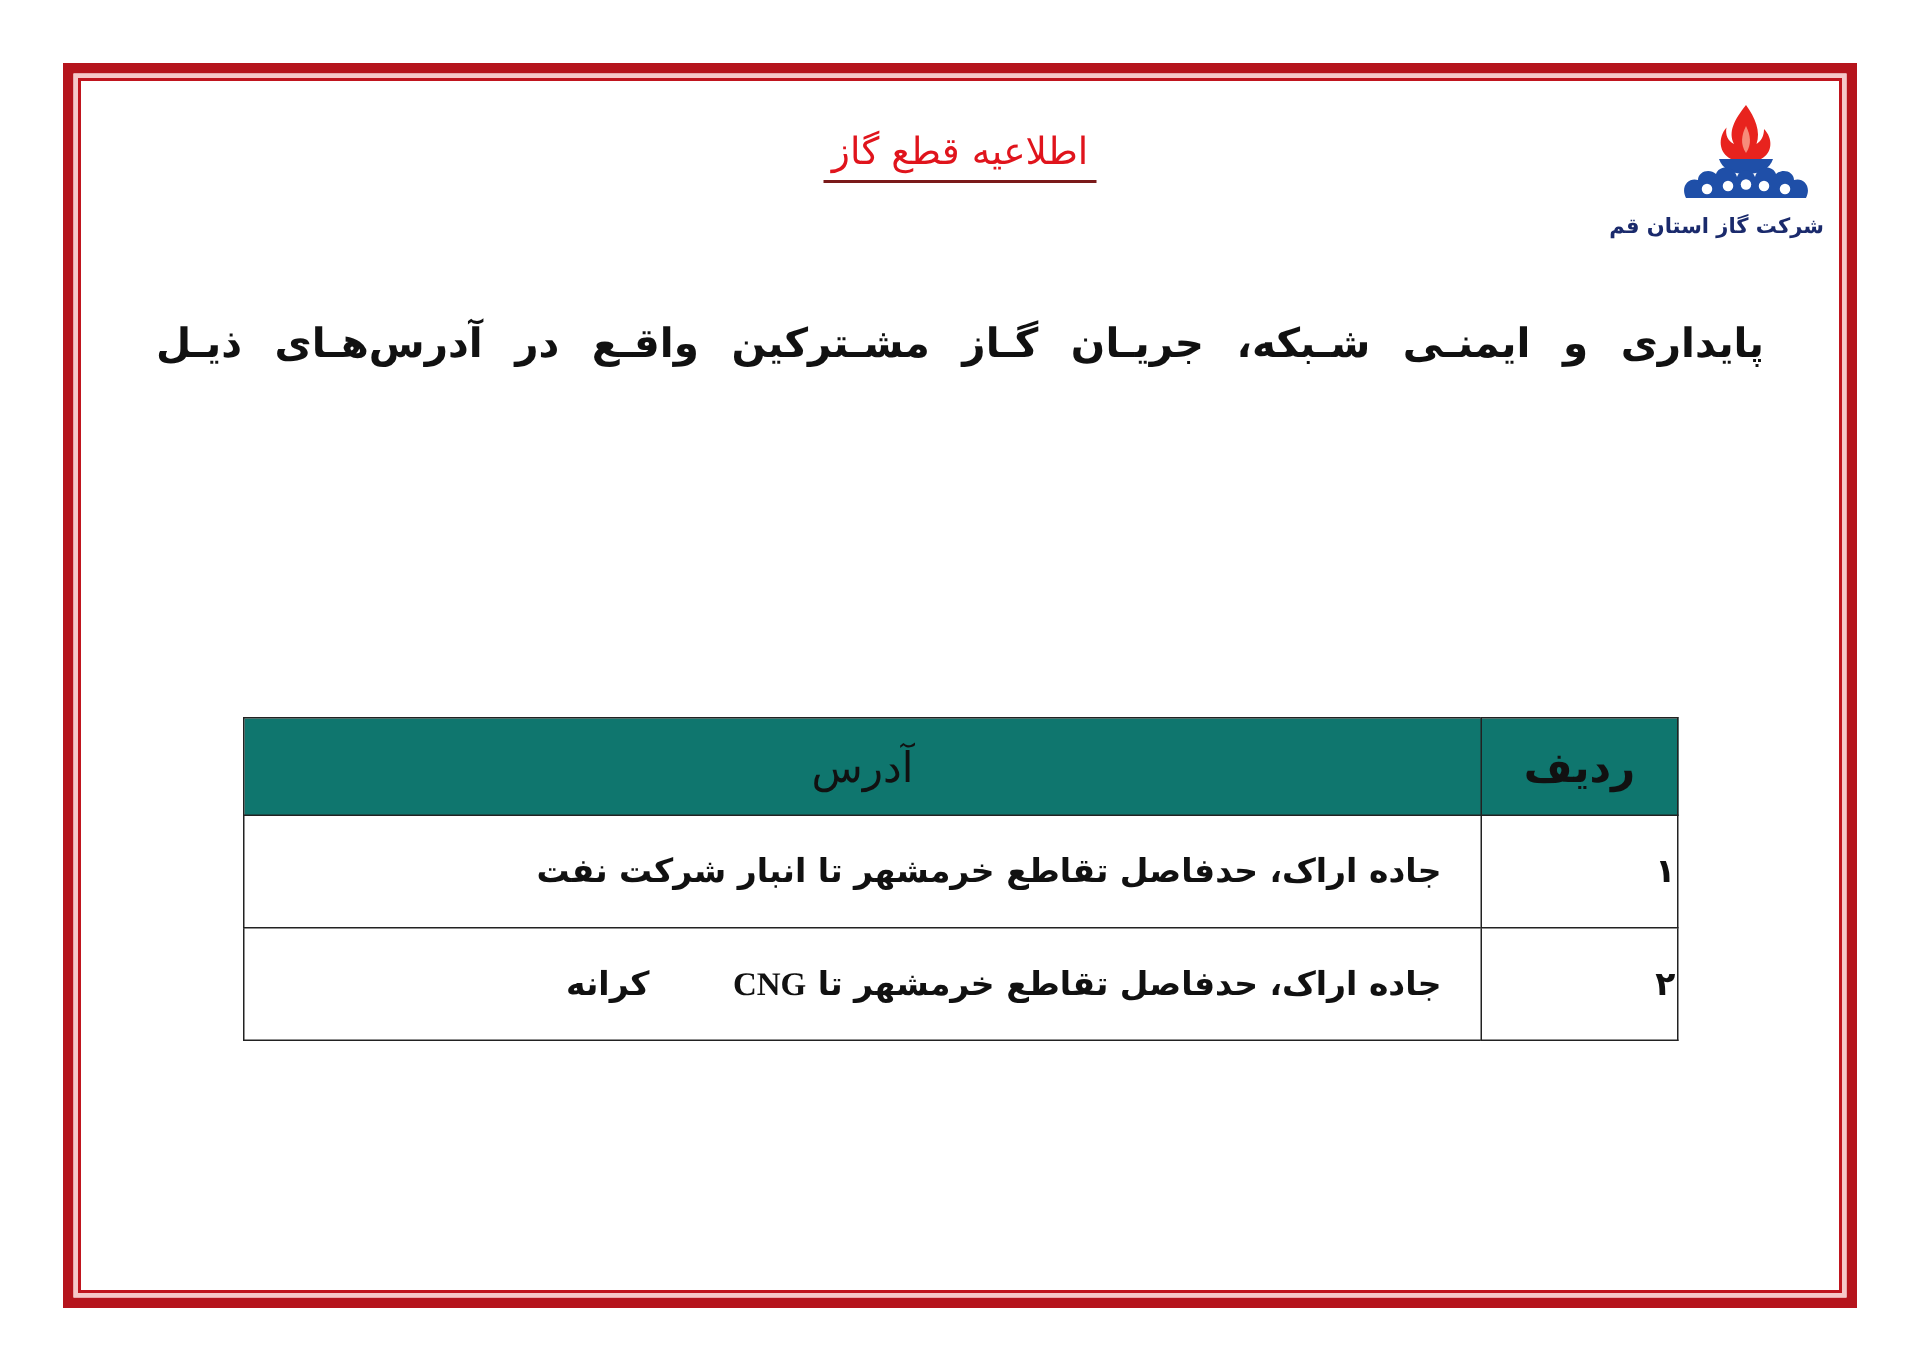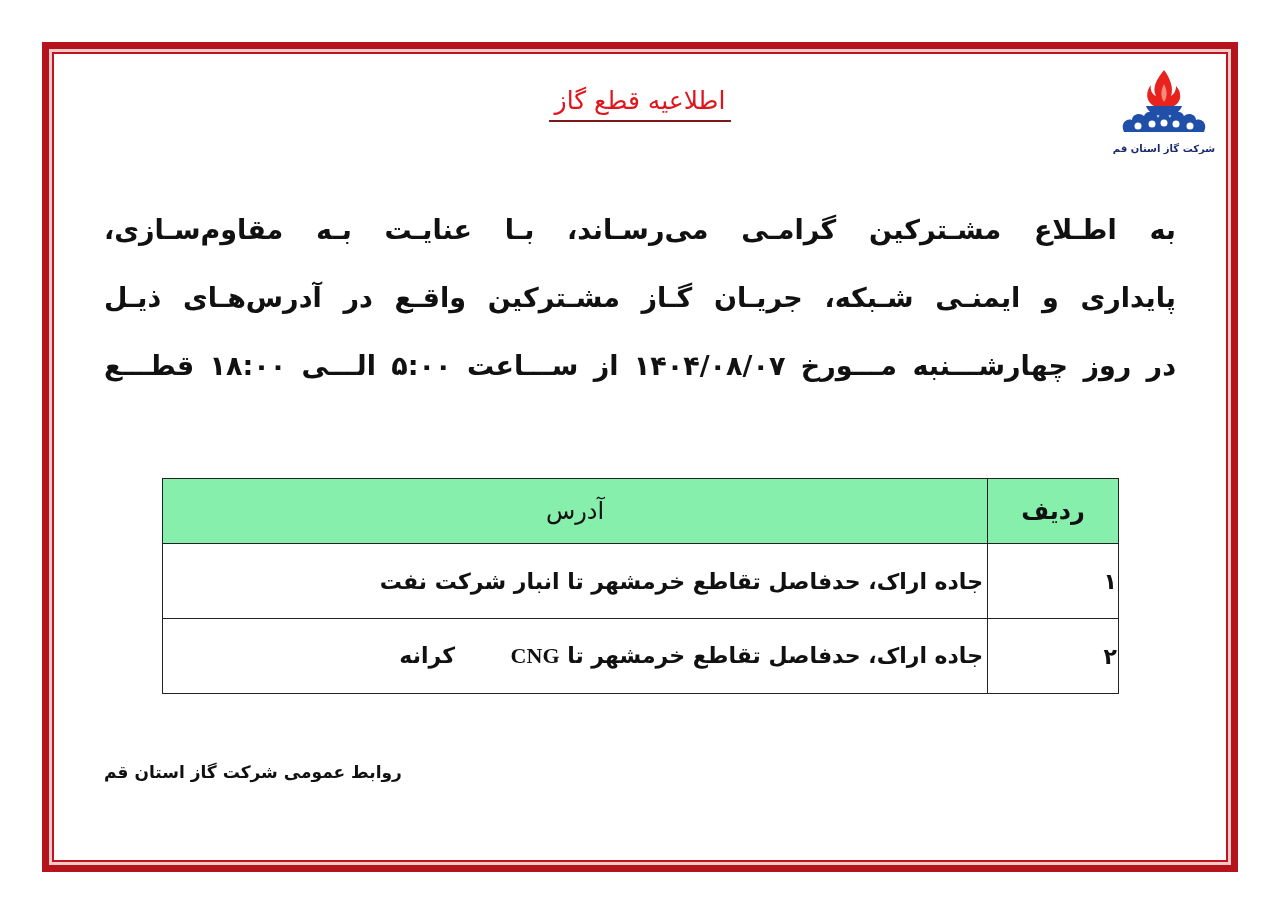--- a/index.html
+++ b/index.html
@@ -46,21 +46,21 @@
       width: 104px;
       height: 96px;
       direction: rtl;
       text-align: center;
     }
     .logo svg { display: block; margin: 0 auto; }
     .logo-caption {
       display: block;
       font-family: "DejaVu Sans", sans-serif;
       font-weight: bold;
-      font-size: 10px;
+      font-size: 14px;
       color: #1a2a6c;
       margin-top: 1px;
       white-space: nowrap;
     }
     .title {
       position: absolute;
       top: 84px;
       left: 0;
       width: 1280px;
       text-align: center;
@@ -108,34 +108,34 @@
       border-collapse: collapse;
       direction: rtl;
       font-family: "DejaVu Sans", sans-serif;
       font-weight: bold;
       color: #111;
     }
     table.addr th, table.addr td {
       border: 1.5px solid #222;
     }
     table.addr th {
-      background: #86efac;
+      background: #0f766e;
       height: 62px;
-      font-size: 24px;
+      font-size: 28px;
       font-weight: normal;
     }
     table.addr th.col-row { font-weight: bold; }
     table.addr td {
       height: 72px;
       font-size: 22px;
       background: #ffffff;
     }
     .col-row { width: 128px; }
     .col-addr { text-align: center; }
-    td.col-addr { text-align: right; padding-right: 4px; }
+    td.col-addr { text-align: right; padding-right: 26px; }
     td.col-row { font-size: 26px; }
     .cng { font-family: "Liberation Serif", serif; font-weight: bold; margin-left: 48px; }
     .footer {
       position: absolute;
       left: 104px;
       top: 762px;
       direction: rtl;
       font-family: "DejaVu Sans", sans-serif;
       font-weight: bold;
       font-size: 17px;
@@ -169,23 +169,21 @@
       <circle cx="74" cy="60" r="3.5" fill="#ffffff"></circle>
     </svg>
     <span class="logo-caption">شرکت گاز استان قم</span>
   </div>
 
   <div class="title">
     <span>اطلاعیه قطع گاز</span>
   </div>
 
   <div class="body-text">
-    <span class="line">به اطـلاع مشـترکین گرامـی می‌رسـاند، بـا عنایـت بـه مقاوم‌سـازی،</span>
     <span class="line">پایداری و ایمنـی شـبکه، جریـان گـاز مشـترکین واقـع در آدرس‌هـای ذیـل</span>
-    <span class="line">در روز چهارشـــنبه مـــورخ ۱۴۰۴/۰۸/۰۷ از ســـاعت ۵:۰۰ الـــی ۱۸:۰۰ قطـــع</span>
   </div>
 
   <table class="addr">
     <thead>
       <tr>
         <th class="col-row">ردیف</th>
         <th class="col-addr">آدرس</th>
       </tr>
     </thead>
     <tbody>
@@ -193,14 +191,13 @@
         <td class="col-row">۱</td>
         <td class="col-addr">جاده اراک، حدفاصل تقاطع خرمشهر تا انبار شرکت نفت</td>
       </tr>
       <tr>
         <td class="col-row">۲</td>
         <td class="col-addr"><span>جاده اراک، حدفاصل تقاطع خرمشهر تا </span><span class="cng" dir="ltr">CNG</span><span> کرانه</span></td>
       </tr>
     </tbody>
   </table>
 
-  <div class="footer">روابط عمومی شرکت گاز استان قم</div>
 </div>
 
 </body></html>

